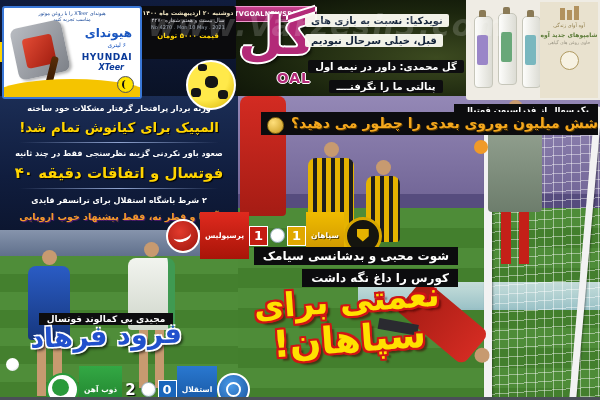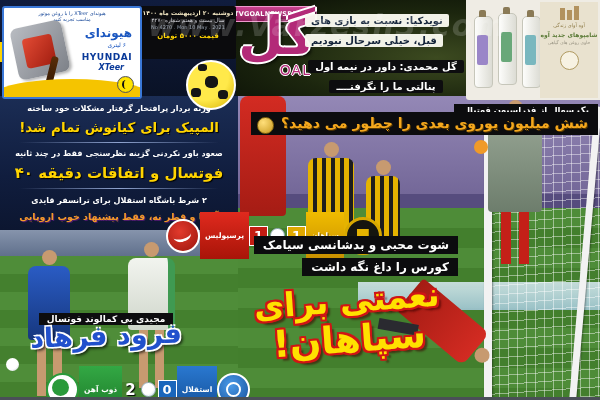--- a/index.html
+++ b/index.html
@@ -40,21 +40,21 @@
      background:repeating-linear-gradient(180deg,#4f8d39 0 18px,#44802e 18px 36px);}
   .pb-ball{position:absolute;left:6px;top:128px;width:13px;height:13px;border-radius:50%;
      background:radial-gradient(circle at 35% 30%,#fff 60%,#b8c4cc);}
   
   .banner{left:222px;top:6px;width:93px;height:14px;z-index:8;border-radius:2px;
      background:linear-gradient(180deg,#c8418e,#8c1d5c);border:1px solid #e9c;
      color:#fff;font-size:6.5px;font-weight:bold;line-height:14px;text-align:center;letter-spacing:.2px;direction:ltr;}
   .goal-logo{left:225px;top:18px;width:92px;height:92px;z-index:8;}
   .gl-fa{position:absolute;right:2px;top:-12px;font-size:52px;font-weight:bold;color:#b32a78;
      text-shadow:-2px 0 0 #fff,2px 0 0 #fff,0 -2px 0 #fff,0 2px 0 #fff,3px 3px 3px rgba(0,0,0,.55);}
-  .gl-en{position:absolute;right:6px;top:44px;font-size:14px;font-weight:normal;color:#b32a78;letter-spacing:1px;
+  .gl-en{position:absolute;right:6px;top:52px;font-size:14px;font-weight:bold;color:#b32a78;letter-spacing:1px;
      text-shadow:-1px 0 0 #fff,1px 0 0 #fff,0 -1px 0 #fff,0 1px 0 #fff;direction:ltr;text-align:right;}
   .masthead-ball{left:186px;top:60px;width:46px;height:46px;border-radius:50%;z-index:9;
      background:radial-gradient(circle at 35% 30%,#ffe94a 55%,#d2ad00);border:2px solid #fff;}
   .masthead-ball i{position:absolute;background:#151515;border-radius:40%;}
   .mb1{left:17px;top:14px;width:13px;height:12px;}
   .mb2{left:3px;top:26px;width:10px;height:9px;}
   .mb3{left:30px;top:28px;width:10px;height:9px;}
   .mb4{left:10px;top:2px;width:9px;height:7px;}
   
   .dateline{left:140px;top:6px;width:96px;height:50px;z-index:8;background:#0b0b0d;border-radius:2px;
@@ -105,21 +105,21 @@
   .hl-navidkia span{display:inline-block;background:rgba(250,250,240,.96);color:#14243a;font-weight:bold;
      font-size:10px;padding:1px 6px;margin-bottom:2px;border-radius:2px;}
   .hl-golmo{left:305px;top:55px;width:162px;text-align:center;z-index:8;direction:rtl;}
   .hl-golmo span{display:inline-block;background:#0d0d0f;color:#fff;font-weight:bold;
      font-size:10px;padding:1px 7px;margin-bottom:2px;border-radius:2px;}
   
   .q-kicker{right:2px;top:98px;z-index:8;direction:rtl;}
   .q-kicker span{display:inline-block;background:#0c0c0e;color:#fff;font-weight:bold;font-size:8.5px;padding:1px 9px;}
   .q-head{right:2px;top:112px;z-index:8;direction:rtl;}
   .q-head .strip{position:relative;display:inline-block;background:#0c0c0e;color:#f5a81d;font-weight:bold;
-     font-size:14px;padding:3px 10px 4px 30px;text-shadow:1px 1px 0 #5a3a00;}
+     font-size:14px;padding:3px 0 4px 30px;text-shadow:1px 1px 0 #5a3a00;}
   .coin-icon{position:absolute;left:6px;top:5px;width:15px;height:15px;border-radius:50%;
      background:radial-gradient(circle at 35% 30%,#ffdf7a,#c89a20);border:1px solid #8a6a10;}
   
   .left-col{left:0;top:96px;width:238px;height:134px;z-index:5;direction:rtl;
      background:linear-gradient(180deg,#1b2d55 0%,#101d3e 60%,#0c1630 100%);
      display:flex;flex-direction:column;justify-content:space-evenly;align-items:center;text-align:center;padding:2px 4px;box-sizing:border-box;}
   .story-kicker{color:#fff;font-size:8px;font-weight:bold;}
   .story-title-y{color:#ffd400;font-size:13.5px;font-weight:bold;text-shadow:1px 1px 1px #000;}
   .story-title-o{color:#f59a2a;font-size:9.5px;font-weight:bold;text-shadow:1px 1px 0 #4a1a6a;}
   .divider{width:200px;height:1px;background:linear-gradient(90deg,transparent,#8fa3cf,transparent);}
@@ -146,21 +146,21 @@
   .score-bottom{left:46px;top:366px;}
   .zobahan-logo{width:29px;height:29px;background:#fff;border:2px solid #2a9a3a;}
   .zobahan-logo i{position:absolute;left:4px;top:4px;width:17px;height:17px;border-radius:50%;background:#2a9a3a;}
   .esteghlal-logo{width:29px;height:29px;background:radial-gradient(circle at 40% 35%,#4a9ae8,#15509c);border:2px solid #fff;}
   .esteghlal-logo i{position:absolute;left:7px;top:7px;width:11px;height:11px;border:2px solid #fff;border-radius:50%;}
   .bar-green{background:linear-gradient(180deg,#33a844,#1d7c2a);}
   .bar-blue{background:linear-gradient(180deg,#2a78d0,#124e96);}
   .box-blue{background:#1a66bc;}
   .loose-score{color:#fff;font-weight:bold;font-size:15px;margin:0 3px;text-shadow:1px 1px 1px #000;flex:none;}
   
-  .deck-main{right:142px;top:234px;width:330px;text-align:right;z-index:6;direction:rtl;}
+  .deck-main{right:142px;top:245px;width:330px;text-align:right;z-index:6;direction:rtl;}
   .deck-main span{display:inline-block;background:#0c0c0e;color:#fff;font-weight:bold;font-size:12px;
      padding:2px 9px;margin-bottom:2px;}
   .deck2{letter-spacing:2px;}
   .title-main{left:232px;top:284px;width:232px;text-align:center;z-index:6;transform:rotate(-4deg);direction:rtl;}
   .tm1{font-size:33px;font-weight:bold;color:#ffe100;line-height:1.05;
      text-shadow:-2px -2px 0 #d01515,2px -2px 0 #d01515,-2px 2px 0 #d01515,2px 2px 0 #d01515,
                  0 -2px 0 #d01515,0 2px 0 #d01515,-2px 0 0 #d01515,2px 0 0 #d01515,4px 4px 2px rgba(60,0,0,.55);}
   .tm2{font-size:37px;font-weight:bold;color:#ffe100;line-height:1.0;margin-top:2px;
      text-shadow:-2px -2px 0 #d01515,2px -2px 0 #d01515,-2px 2px 0 #d01515,2px 2px 0 #d01515,
                  0 -2px 0 #d01515,0 2px 0 #d01515,-2px 0 0 #d01515,2px 0 0 #d01515,4px 4px 2px rgba(60,0,0,.55);}

